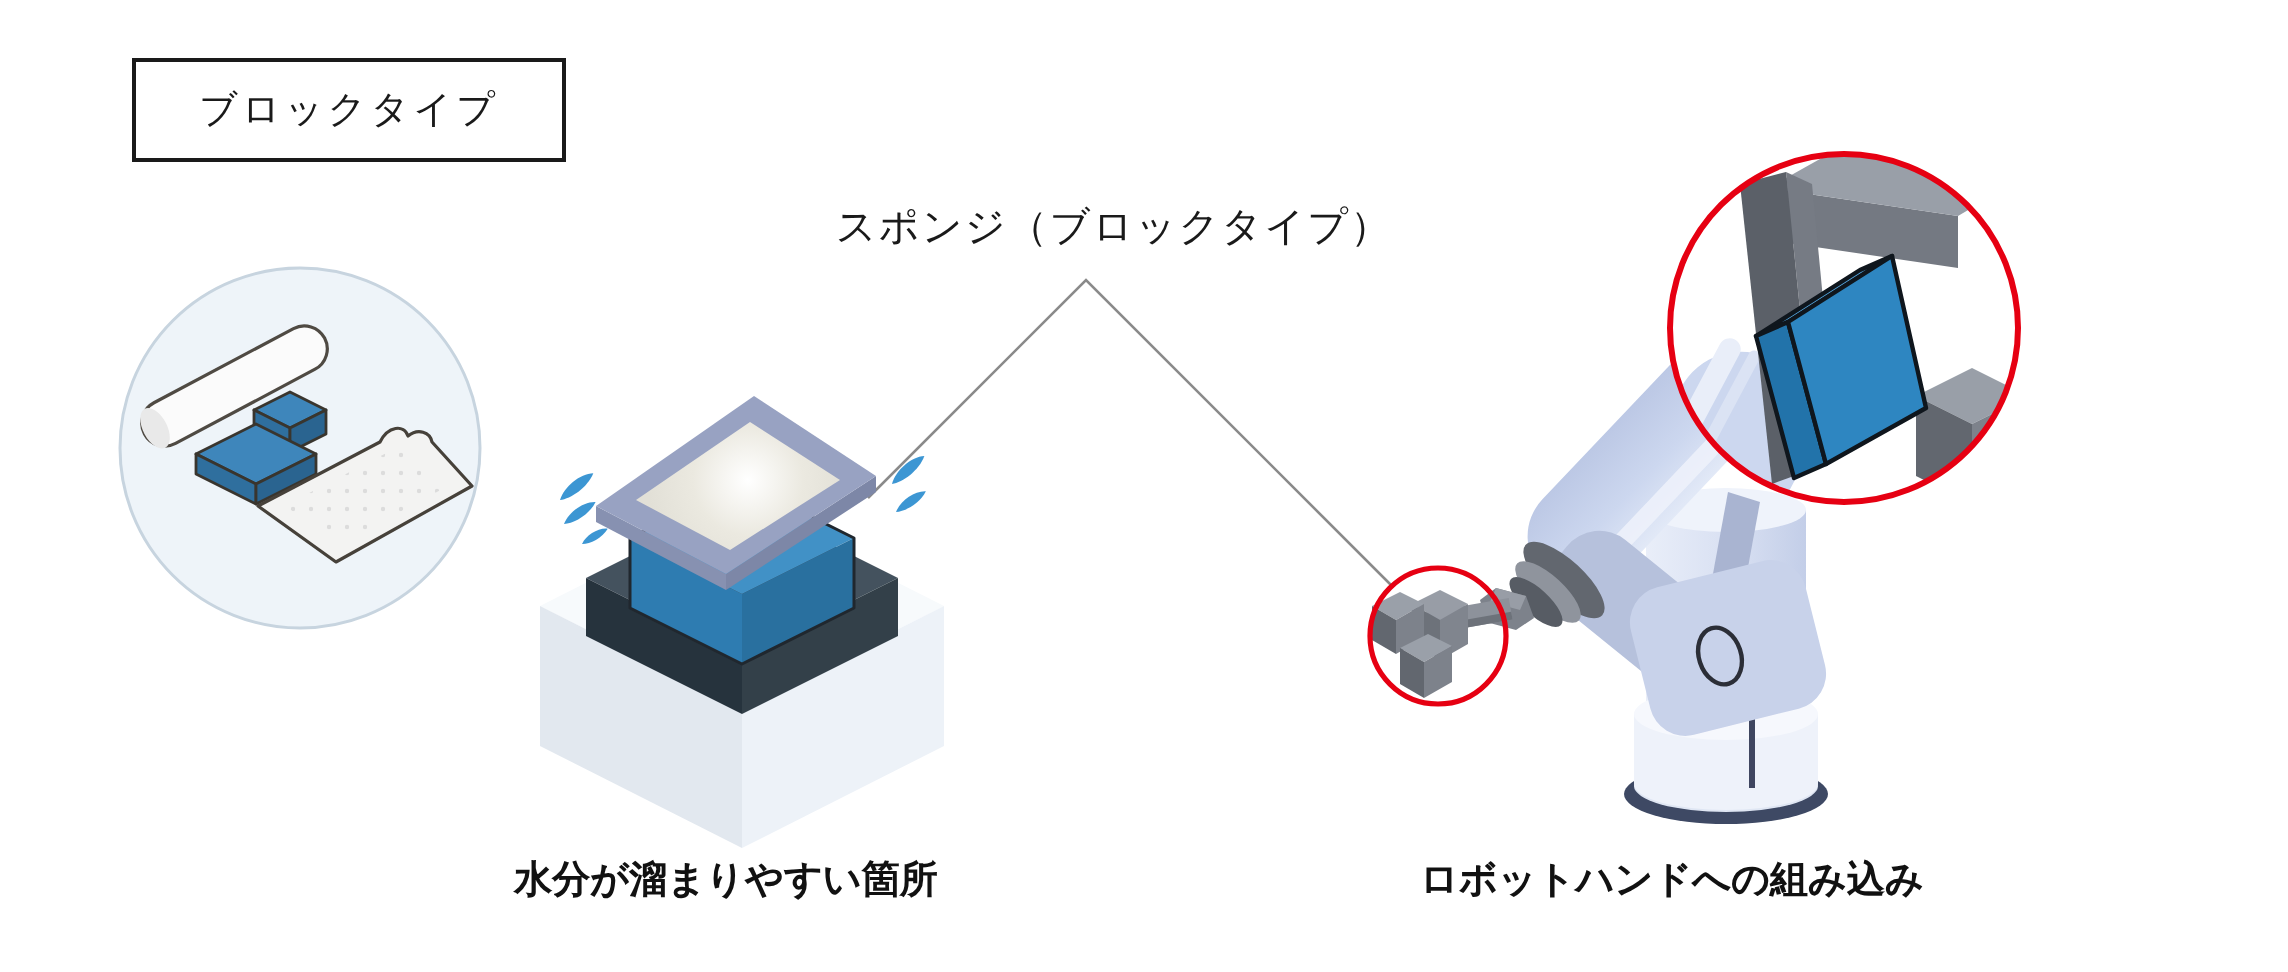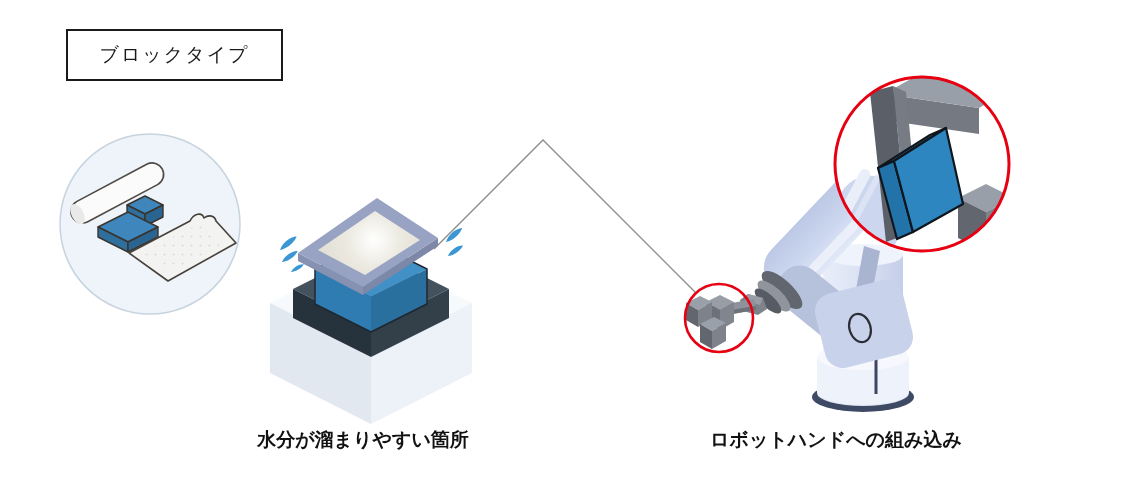--- a/index.html
+++ b/index.html
@@ -218,17 +218,18 @@
       </g>
     </g>
     <circle cx="922" cy="164" r="87" fill="none" stroke="#e60012" stroke-width="3"></circle>
   </g>
 </svg>
 
 <div class="title-box">
   <span>ブロックタイプ</span>
 </div>
 
+<div class="callout-label">スポンジ（ブロックタイプ）</div>
 
 <div class="caption right">ロボットハンドへの組み込み</div>
 <div class="caption left">水分が溜まりやすい箇所</div>
 
 </div>
 
 </body></html>

